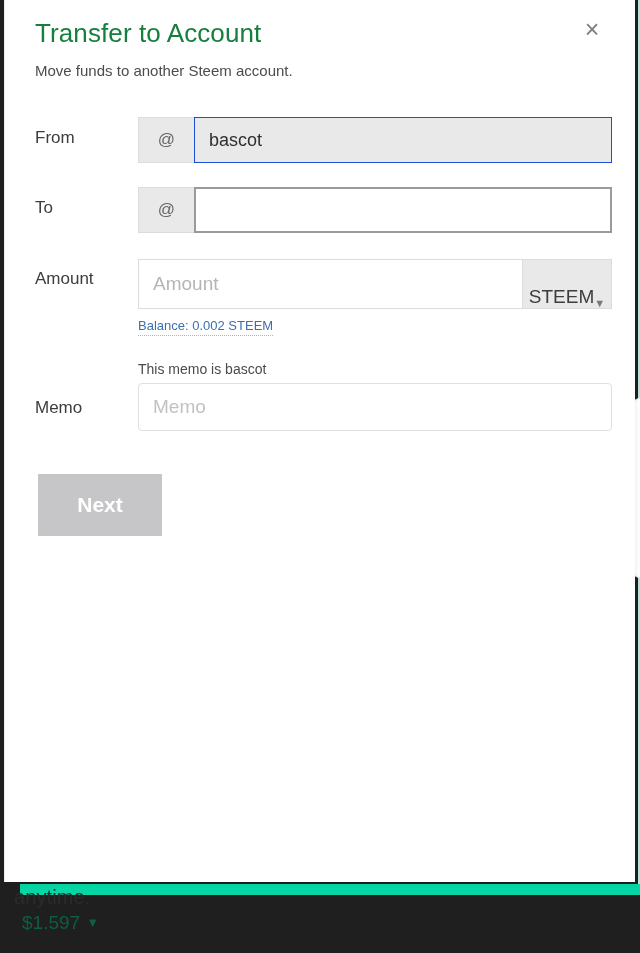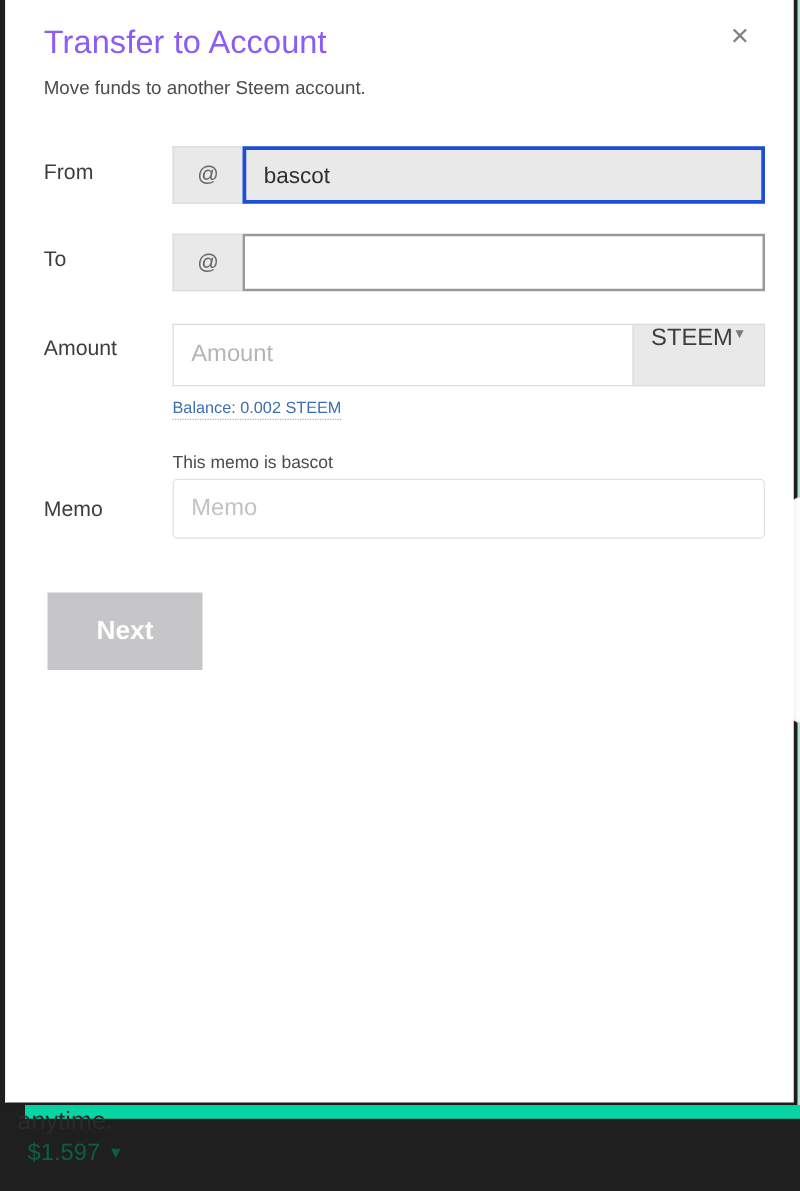--- a/index.html
+++ b/index.html
@@ -105,21 +105,21 @@
     font-size: 25px;
     line-height: 1;
     font-weight: 300;
   }
 
   .modal-title {
     position: absolute;
     left: 30px;
     top: 18px;
     font-size: 26px;
-    color: #8b5cf6;
+    color: #15803d;
     font-weight: 400;
     letter-spacing: .1px;
   }
   .modal-subtitle {
     position: absolute;
     left: 30px;
     top: 62px;
     font-size: 15px;
     color: #4c4c4c;
     font-weight: 400;
@@ -147,21 +147,21 @@
     justify-content: center;
     background: #e9e9e9;
     border: 1px solid #dcdcdc;
     border-right: none;
     box-sizing: border-box;
     font-size: 17px;
     color: #666;
   }
   .field-input {
     flex: 1;
-    border: 3px solid #1d4ed8;
+    border: 1px solid #1d4ed8;
     background: #e9e9e9;
     box-sizing: border-box;
     font-family: "Liberation Sans", sans-serif;
     font-size: 18px;
     color: #333;
     padding: 0 14px;
     outline: none;
   }
   .field-input.readonly-look {
     background: #e9e9e9;
@@ -187,26 +187,26 @@
     background: #ffffff;
     box-sizing: border-box;
     font-family: "Liberation Sans", sans-serif;
     font-size: 19px;
     color: #333;
     padding: 0 14px;
     outline: none;
   }
   .amount-input::placeholder { color: #b5b5b5; }
   .asset-select {
-    width: 106px;
+    width: 90px;
     background: #e9e9e9;
     border: 1px solid #dcdcdc;
     box-sizing: border-box;
     display: flex;
-    align-items: flex-start;
+    align-items: flex-end;
     justify-content: center;
     gap: 0;
     font-size: 19px;
     color: #3d3d3d;
     cursor: pointer;
   }
   .asset-select .caret {
     font-size: 11px;
     color: #7a7a7a;
     transform: translateY(1px);

